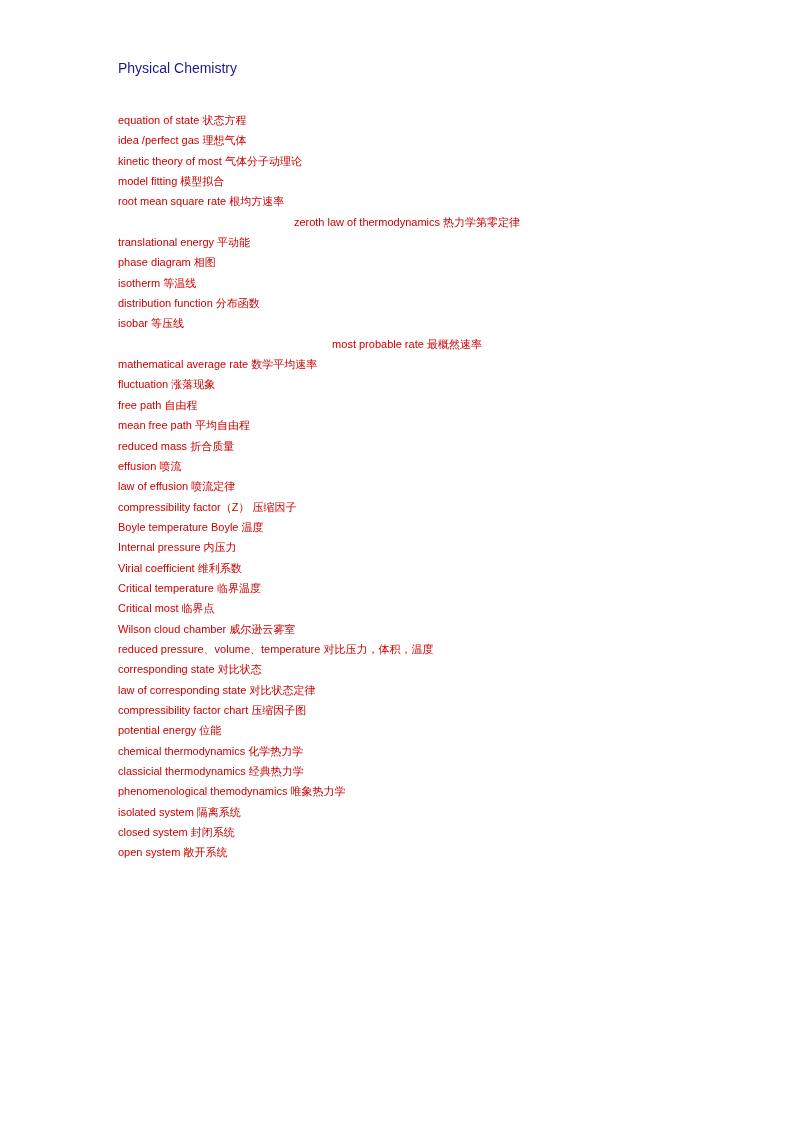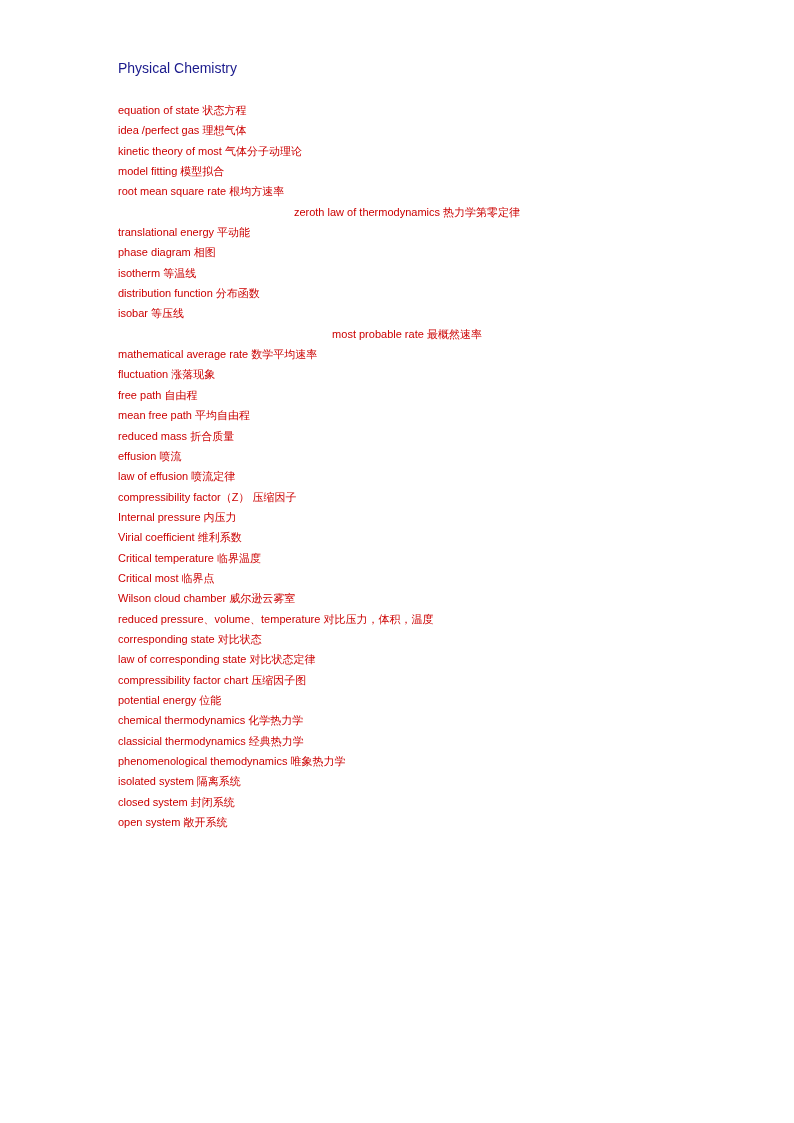--- a/index.html
+++ b/index.html
@@ -11,21 +11,21 @@
       width: 794px;
       min-height: 1123px;
       background: #fff;
       font-family: Arial, sans-serif;
       font-size: 14px;
       padding: 60px 118px 60px 118px;
     }
     .page-title {
       color: #1a1a8c;
       font-size: 14px;
-      margin-bottom: 24px;
+      margin-bottom: 34px;
       font-weight: normal;
     }
     .term-list {
       list-style: none;
     }
     .term-list li {
       color: #cc0000;
       font-size: 11px;
       line-height: 1.85;
     }
@@ -53,20 +53,21 @@
     <li>isobar  等压线</li>
     <li class="indented">  most probable rate  最概然速率</li>
     <li>mathematical average rate  数学平均速率</li>
     <li>fluctuation  涨落现象</li>
     <li>free path  自由程</li>
     <li>mean free path  平均自由程</li>
     <li>reduced mass  折合质量</li>
     <li>effusion  喷流</li>
     <li>law of effusion  喷流定律</li>
     <li>compressibility factor（Z）  压缩因子</li>
+    <li>Boyle temperature  Boyle 温度</li>
     <li>Internal pressure  内压力</li>
     <li>Virial coefficient  维利系数</li>
     <li>Critical temperature  临界温度</li>
     <li>Critical most  临界点</li>
     <li>Wilson cloud chamber  威尔逊云雾室</li>
     <li>reduced pressure、volume、temperature  对比压力，体积，温度</li>
     <li>corresponding    state  对比状态</li>
     <li>law of corresponding state  对比状态定律</li>
     <li>compressibility factor chart  压缩因子图</li>
     <li>potential energy  位能</li>

